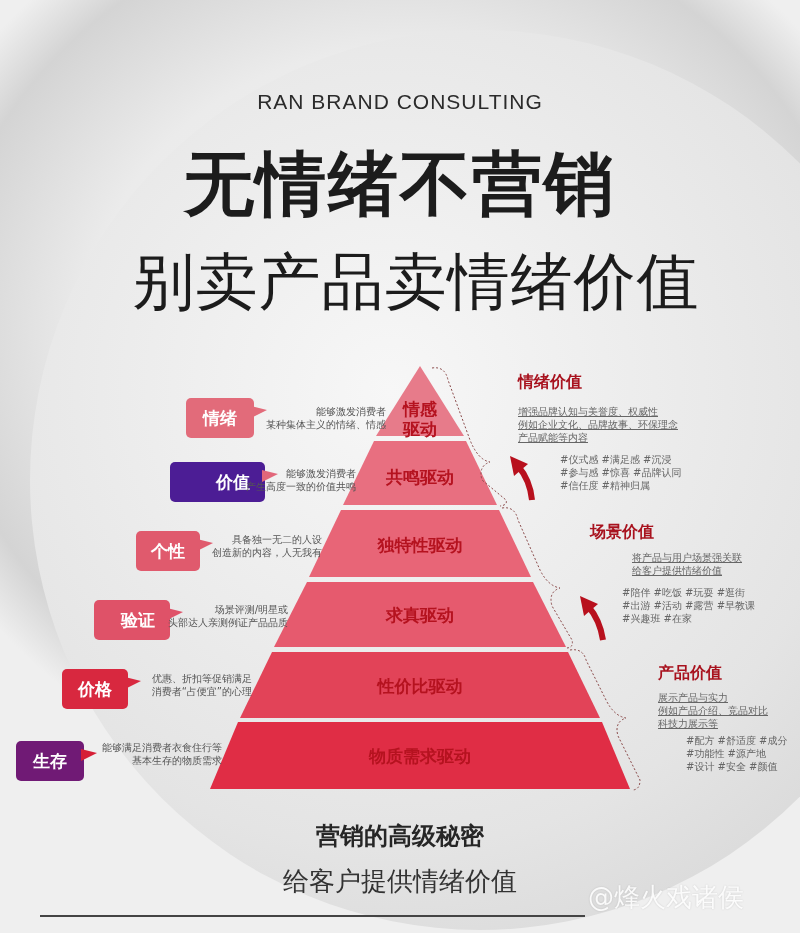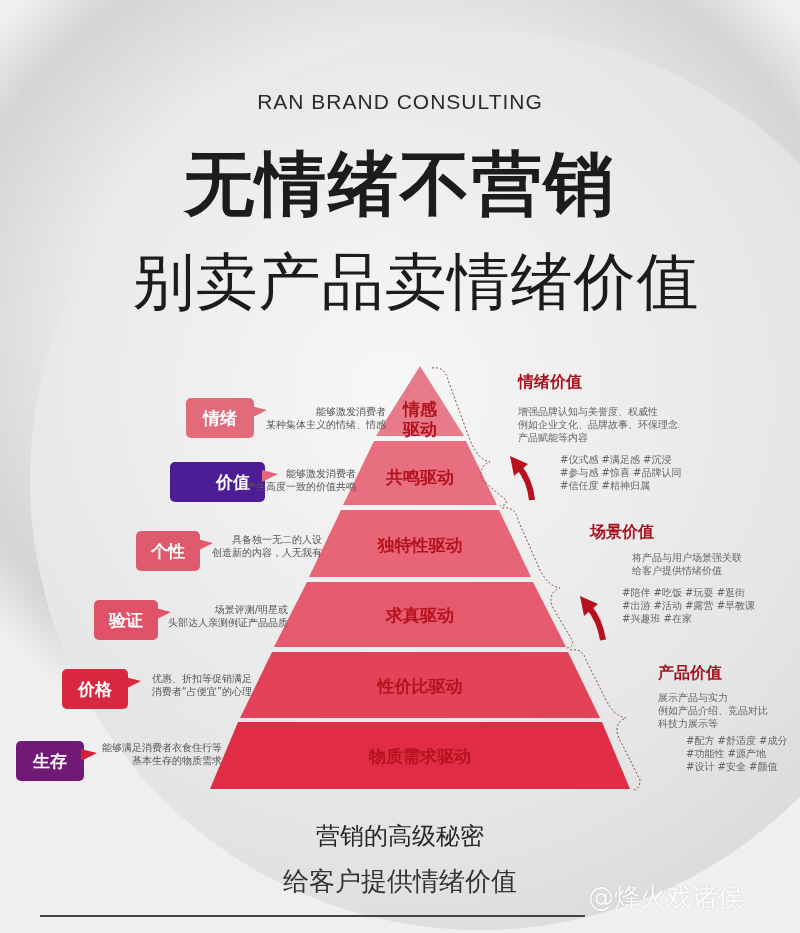--- a/index.html
+++ b/index.html
@@ -15,23 +15,23 @@
   .title1{left:0;width:800px;top:138px;text-align:center;font-size:70px;font-weight:bold;color:#1c1c1c;letter-spacing:2px;}
   .title2{left:0;width:800px;top:240px;text-align:center;font-size:62px;color:#1c1c1c;letter-spacing:1px;margin-left:16px;}
   .pyramid{left:0;top:0;width:800px;height:933px;}
   .lvl-text{position:absolute;text-align:center;color:#b5121f;font-weight:bold;font-size:17px;}
   .tag{position:absolute;height:40px;border-radius:5px;color:#fff;font-weight:bold;font-size:17px;
     display:flex;align-items:center;justify-content:center;}
   .tag::after{content:"";position:absolute;right:-13px;top:8px;border-left:16px solid var(--c);
     border-top:4px solid transparent;border-bottom:8px solid transparent;}
   .desc{position:absolute;font-size:10px;color:#555;text-align:right;line-height:13px;}
   .side-title{position:absolute;color:#a8121e;font-weight:bold;font-size:16px;}
-  .side-desc{position:absolute;font-size:10px;color:#666;line-height:13px;}
+  .side-desc{position:absolute;font-size:10px;color:#666;line-height:13px;text-decoration:underline;}
   .side-tags{position:absolute;font-size:10px;color:#666;line-height:13px;}
-  .bottom1{left:0;width:800px;top:820px;text-align:center;font-size:24px;font-weight:normal;color:#262626;}
+  .bottom1{left:0;width:800px;top:820px;text-align:center;font-size:24px;font-weight:bold;color:#262626;}
   .bottom2{left:0;width:800px;top:864px;text-align:center;font-size:26px;color:#333;}
   .rule{left:40px;top:915px;width:545px;height:2px;background:#444;}
   .watermark{left:588px;top:880px;font-size:26px;color:rgba(255,255,255,0.9);text-shadow:0 0 2px rgba(0,0,0,0.15);}
 </style>
 </head>
 <body>
 
 <div class="bg"></div>
 <div class="circle"></div>
 
@@ -78,21 +78,21 @@
   <div>能够激发消费者</div>
   <div>产生高度一致的价值共鸣</div>
 </div>
 
 <div class="tag" style="left:136px;top:531px;width:64px;background:#e05a6d;--c:#e05a6d;">个性</div>
 <div class="desc" style="left:200px;top:533px;width:122px;">
   <div>具备独一无二的人设</div>
   <div>创造新的内容，人无我有</div>
 </div>
 
-<div class="tag" style="left:94px;top:600px;width:64px;background:#df5268;--c:#df5268;">验证</div>
+<div class="tag" style="left:94px;top:600px;width:64px;background:#df5268;padding-left:12px;--c:#df5268;">验证</div>
 <div class="desc" style="left:160px;top:603px;width:128px;">
   <div>场景评测/明星或</div>
   <div>头部达人亲测例证产品品质</div>
 </div>
 
 <div class="tag" style="left:62px;top:669px;width:66px;background:#d8283f;--c:#d8283f;">价格</div>
 <div class="desc" style="left:128px;top:672px;width:124px;">
   <div>优惠、折扣等促销满足</div>
   <div>消费者“占便宜”的心理</div>
 </div>

